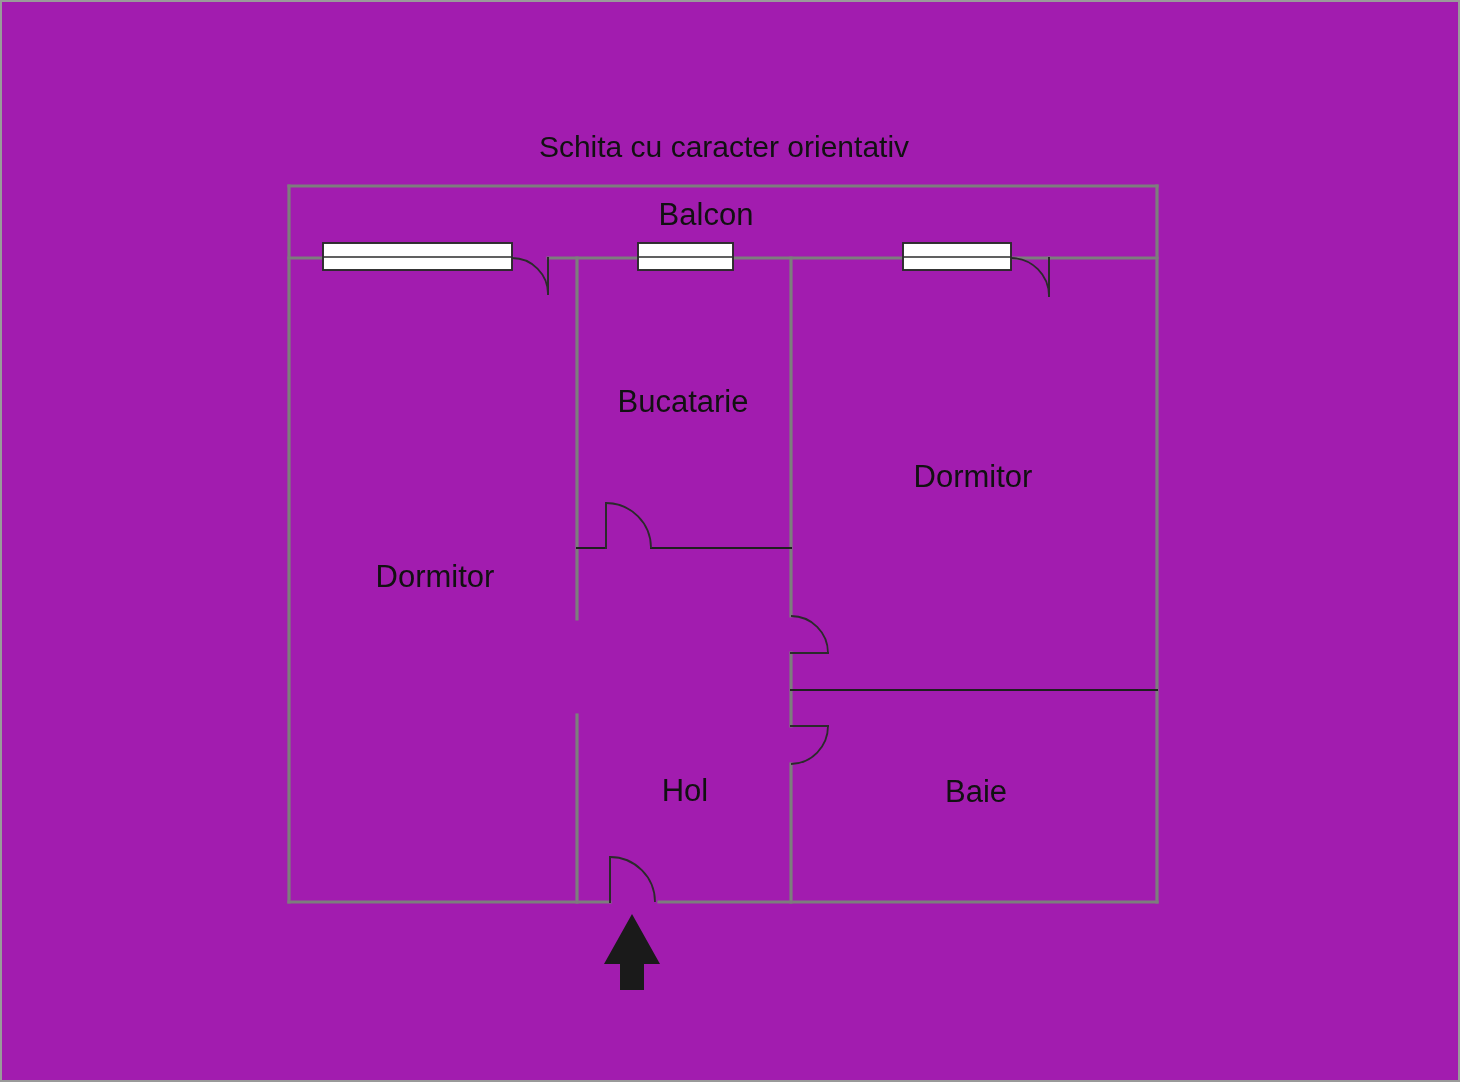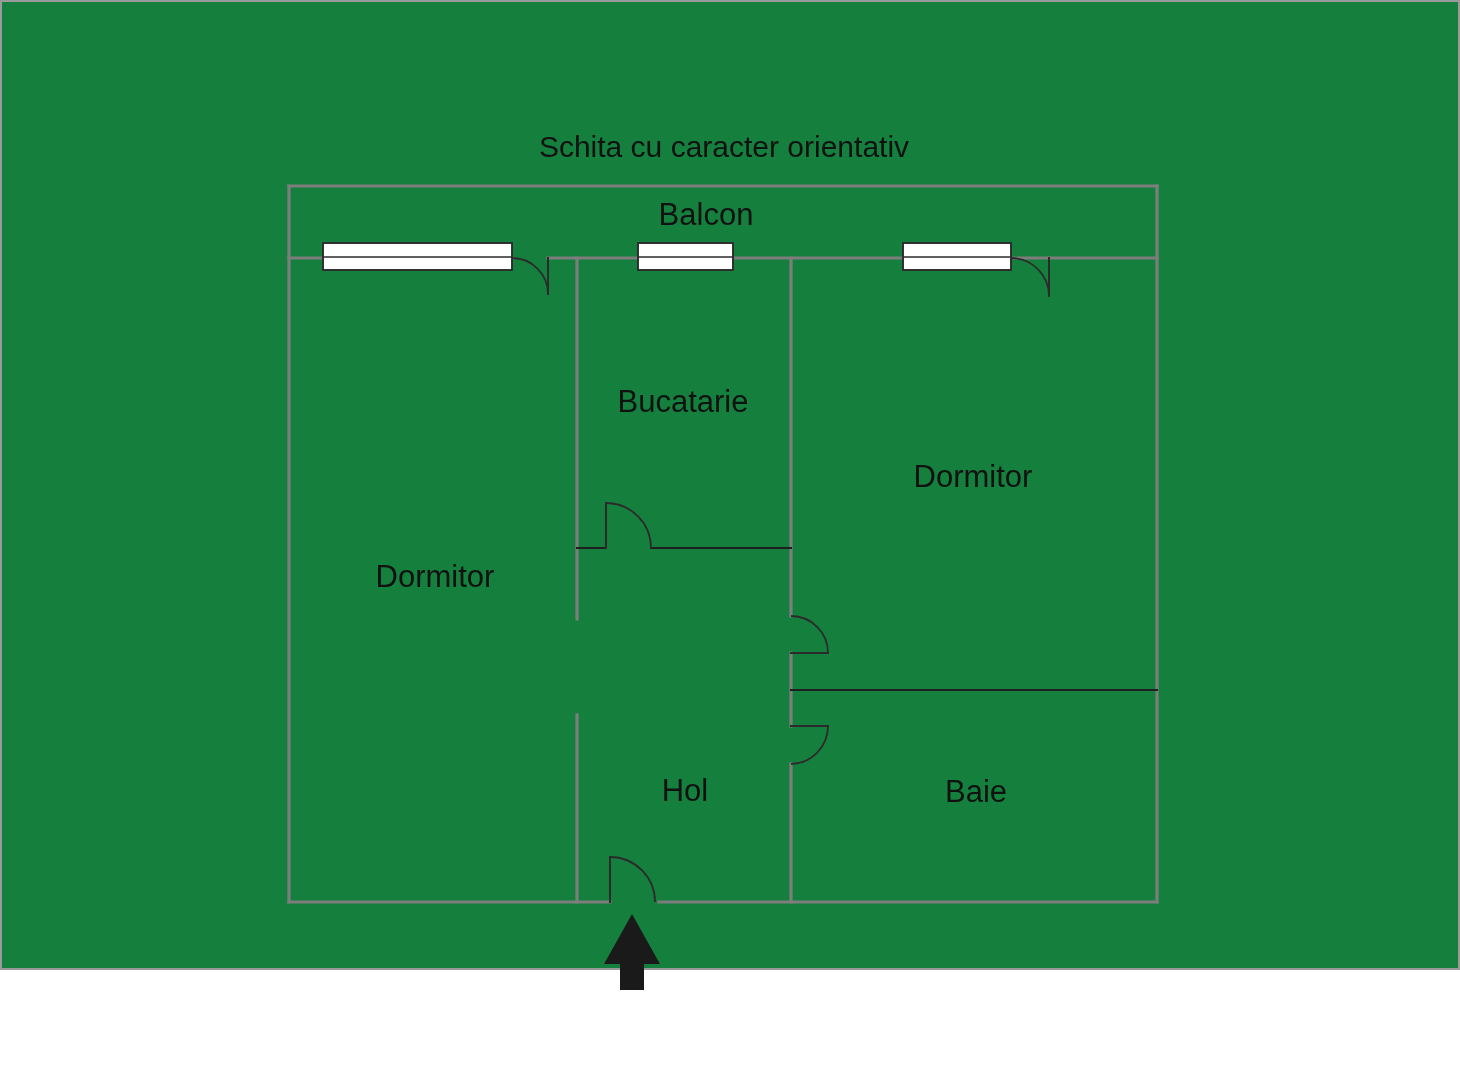--- a/index.html
+++ b/index.html
@@ -9,24 +9,24 @@
   }
   body {
     width: 1460px;
     height: 1082px;
     font-family: "Liberation Sans", sans-serif;
     overflow: hidden;
   }
   #canvas-frame {
     position: relative;
     width: 1460px;
-    height: 970px;
+    height: 1082px;
     box-sizing: border-box;
     border: 2px solid #9a9a9a;
-    background: #15803d;
+    background: #a21caf;
   }
   #floorplan-svg {
     position: absolute;
     left: 0;
     top: 0;
     display: block;
   }
   .plan-title {
     font-size: 30px;
     fill: #111111;

